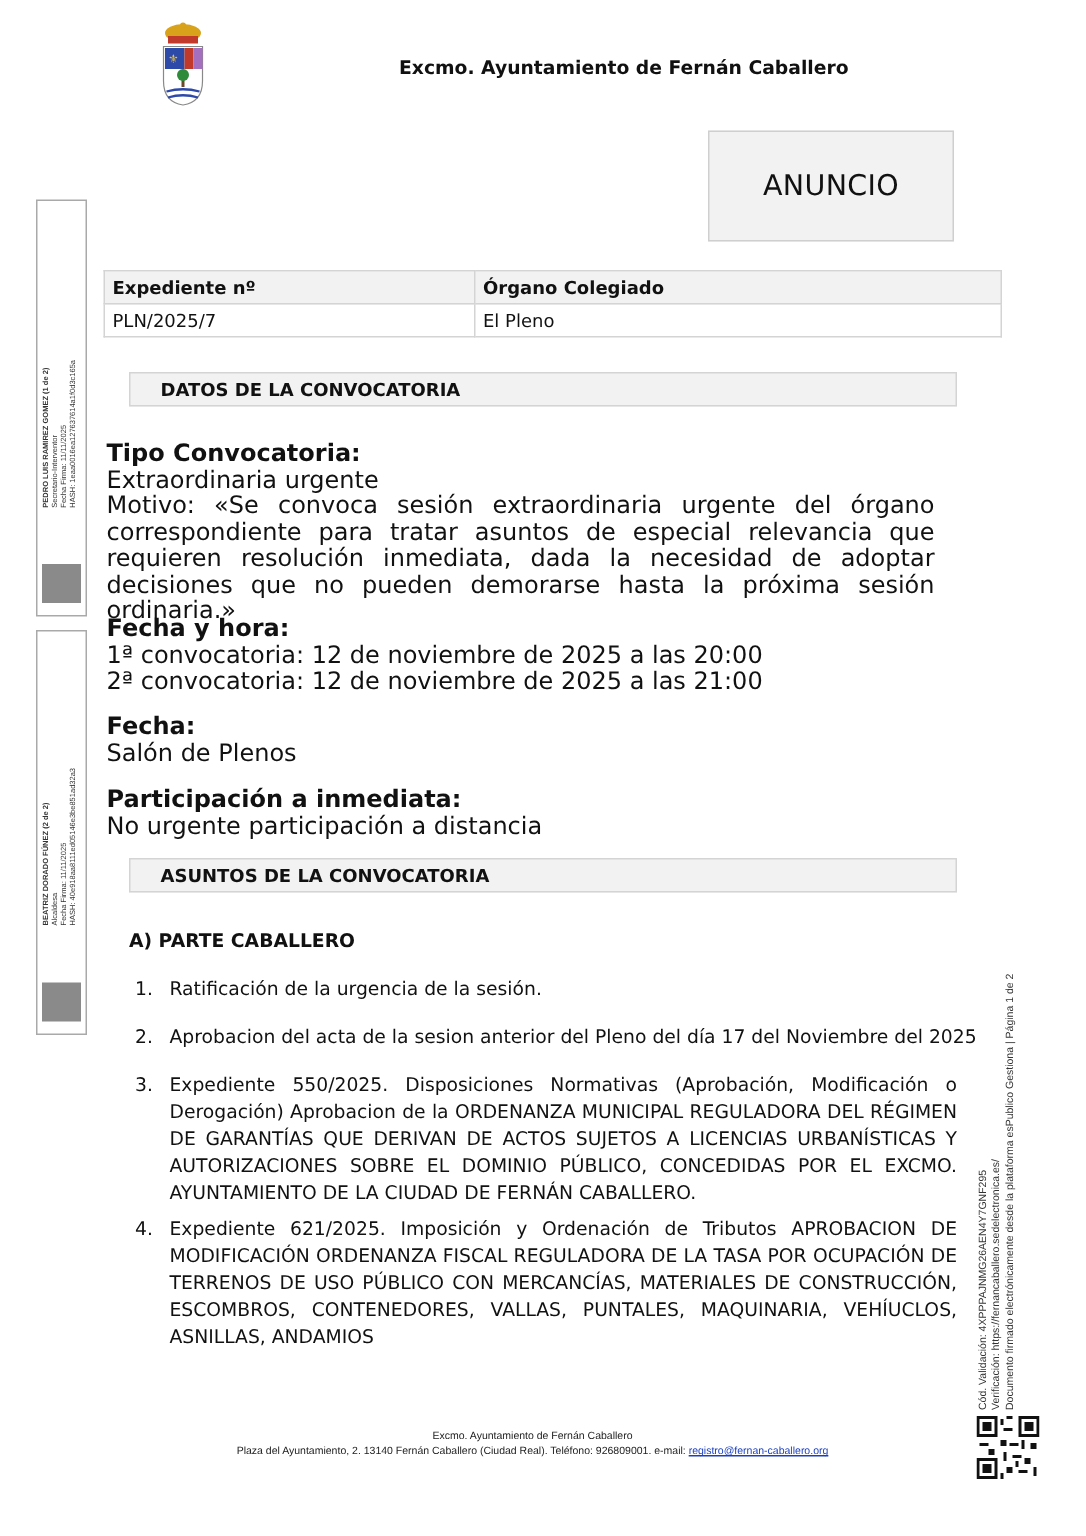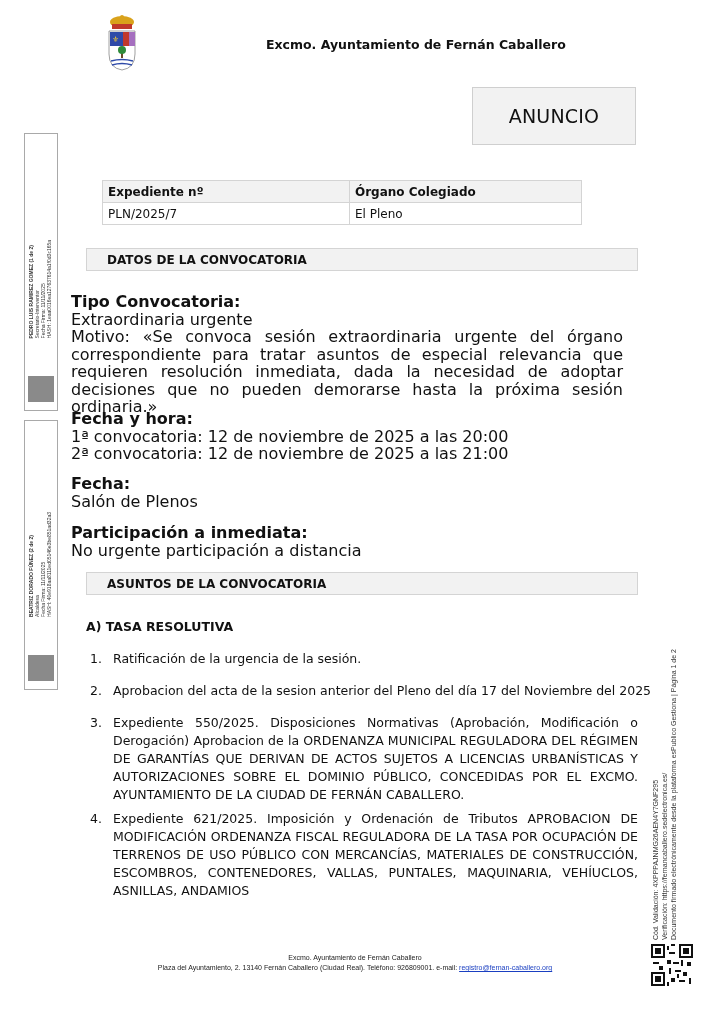--- a/index.html
+++ b/index.html
@@ -4,26 +4,26 @@
 <style>
   html, body { margin: 0; padding: 0; background: #ffffff; }
   body { width: 724px; height: 1024px; position: relative; overflow: hidden;
          font-family: "DejaVu Sans", sans-serif; color: #111; }
   .abs { position: absolute; }
 
   
   #crest { left: 104px; top: 14px; width: 36px; height: 58px; }
   #header-title { left: 266px; top: 37px; font-size: 12.5px; font-weight: bold; white-space: nowrap; }
 
-  #anuncio-box { left: 472px; top: 87px; width: 164px; height: 58px; background: #f2f2f2;
+  #anuncio-box { left: 472px; top: 87px; width: 164px; height: 74px; background: #f2f2f2;
                  border: 1px solid #cfcfcf; box-sizing: border-box; display: flex;
                  align-items: center; justify-content: center; font-size: 19px; letter-spacing: 0.2px; }
 
   
-  #exp-table { left: 102px; top: 180px; width: 480px; border-collapse: collapse; font-size: 12px; }
+  #exp-table { left: 69px; top: 180px; width: 599px; border-collapse: collapse; font-size: 12px; }
   #exp-table td, #exp-table th { border: 1px solid #d4d4d4; height: 21px; padding: 0 5px; text-align: left; }
   #exp-table th { background: #f2f2f2; font-weight: bold; }
   #exp-table td.c1, #exp-table th.c1 { width: 236px; }
 
   .section-bar { left: 86px; width: 552px; height: 23px; background: #f2f2f2; border: 1px solid #d4d4d4;
                  box-sizing: border-box; font-size: 12px; font-weight: bold; padding-left: 20px;
                  display: flex; align-items: center; }
 
   .body-text { left: 71px; width: 552px; font-size: 16px; line-height: 17.5px; }
   .lbl { font-weight: bold; }
@@ -113,21 +113,21 @@
 
 <div class="abs body-text" style="top:524px;">
   <div class="lbl">Participación a inmediata:</div>
   <div>No urgente participación a distancia</div>
 </div>
 
 <div class="abs section-bar" style="top:572px;">
   <span>ASUNTOS DE LA CONVOCATORIA</span>
 </div>
 
-<div id="parte" class="abs">A) TASA RESOLUTIVA</div>
+<div id="parte" class="abs">A) PARTE CABALLERO</div>
 
 <div class="abs item" style="top:650px;">
   <span class="num">1.</span>
   <span class="txt">Ratificación de la urgencia de la sesión.</span>
 </div>
 <div class="abs item" style="top:682px;">
   <span class="num">2.</span>
   <span class="txt" style="white-space:nowrap;">Aprobacion del acta de la sesion anterior del Pleno del día 17 del Noviembre del 2025</span>
 </div>
 <div class="abs item" style="top:714px;">

